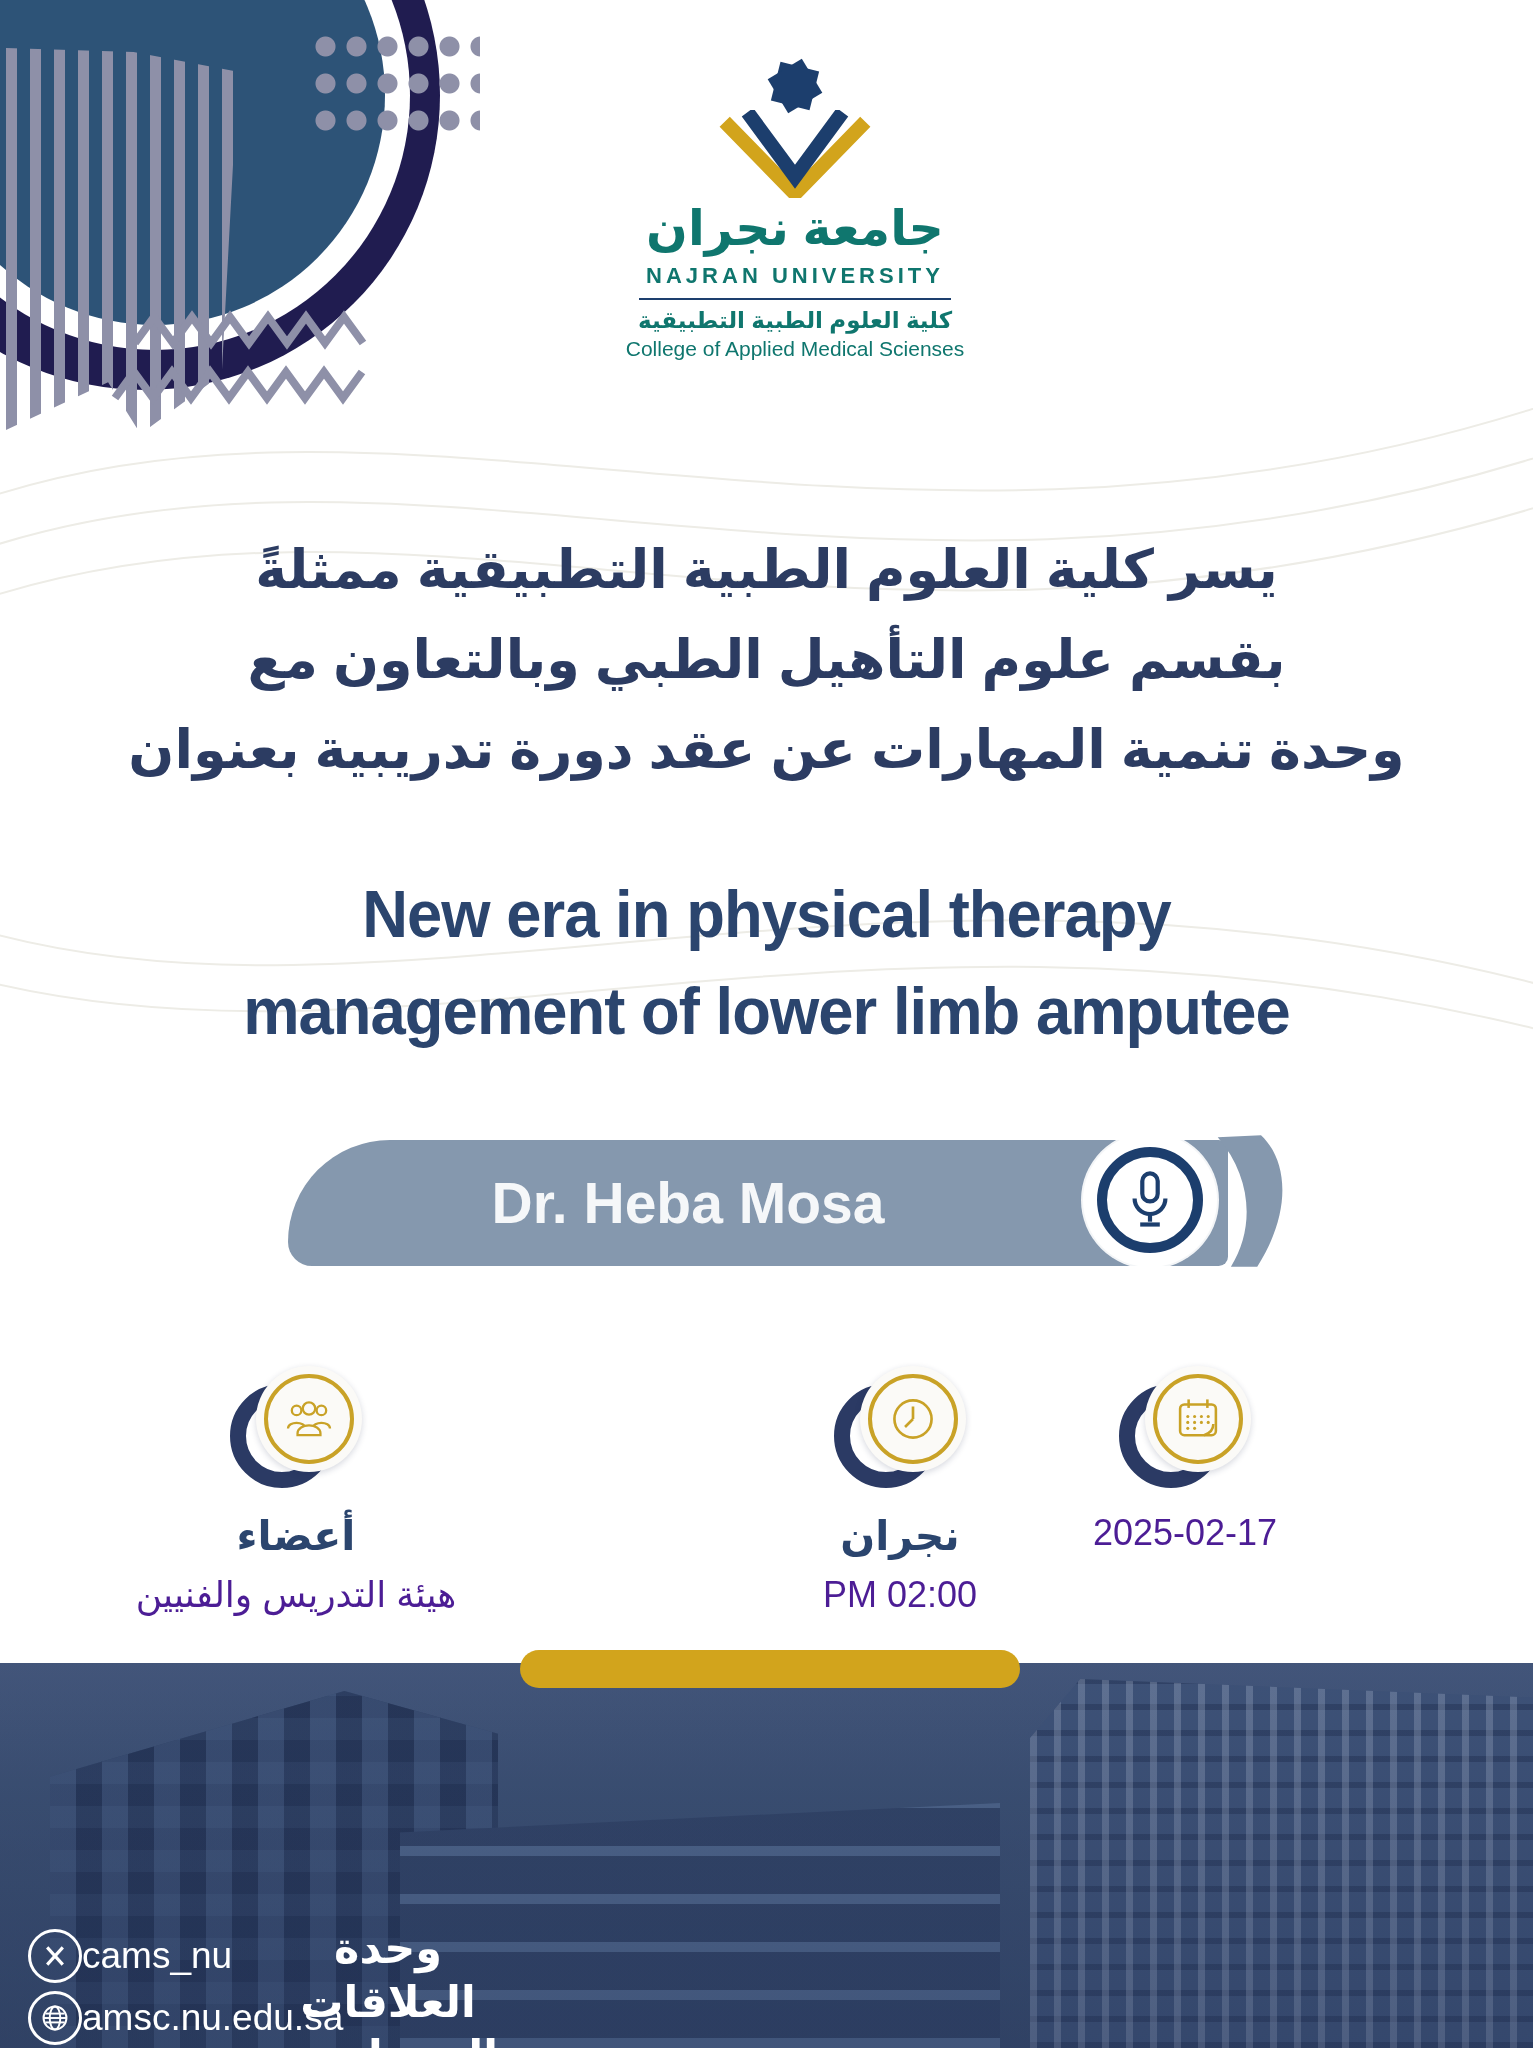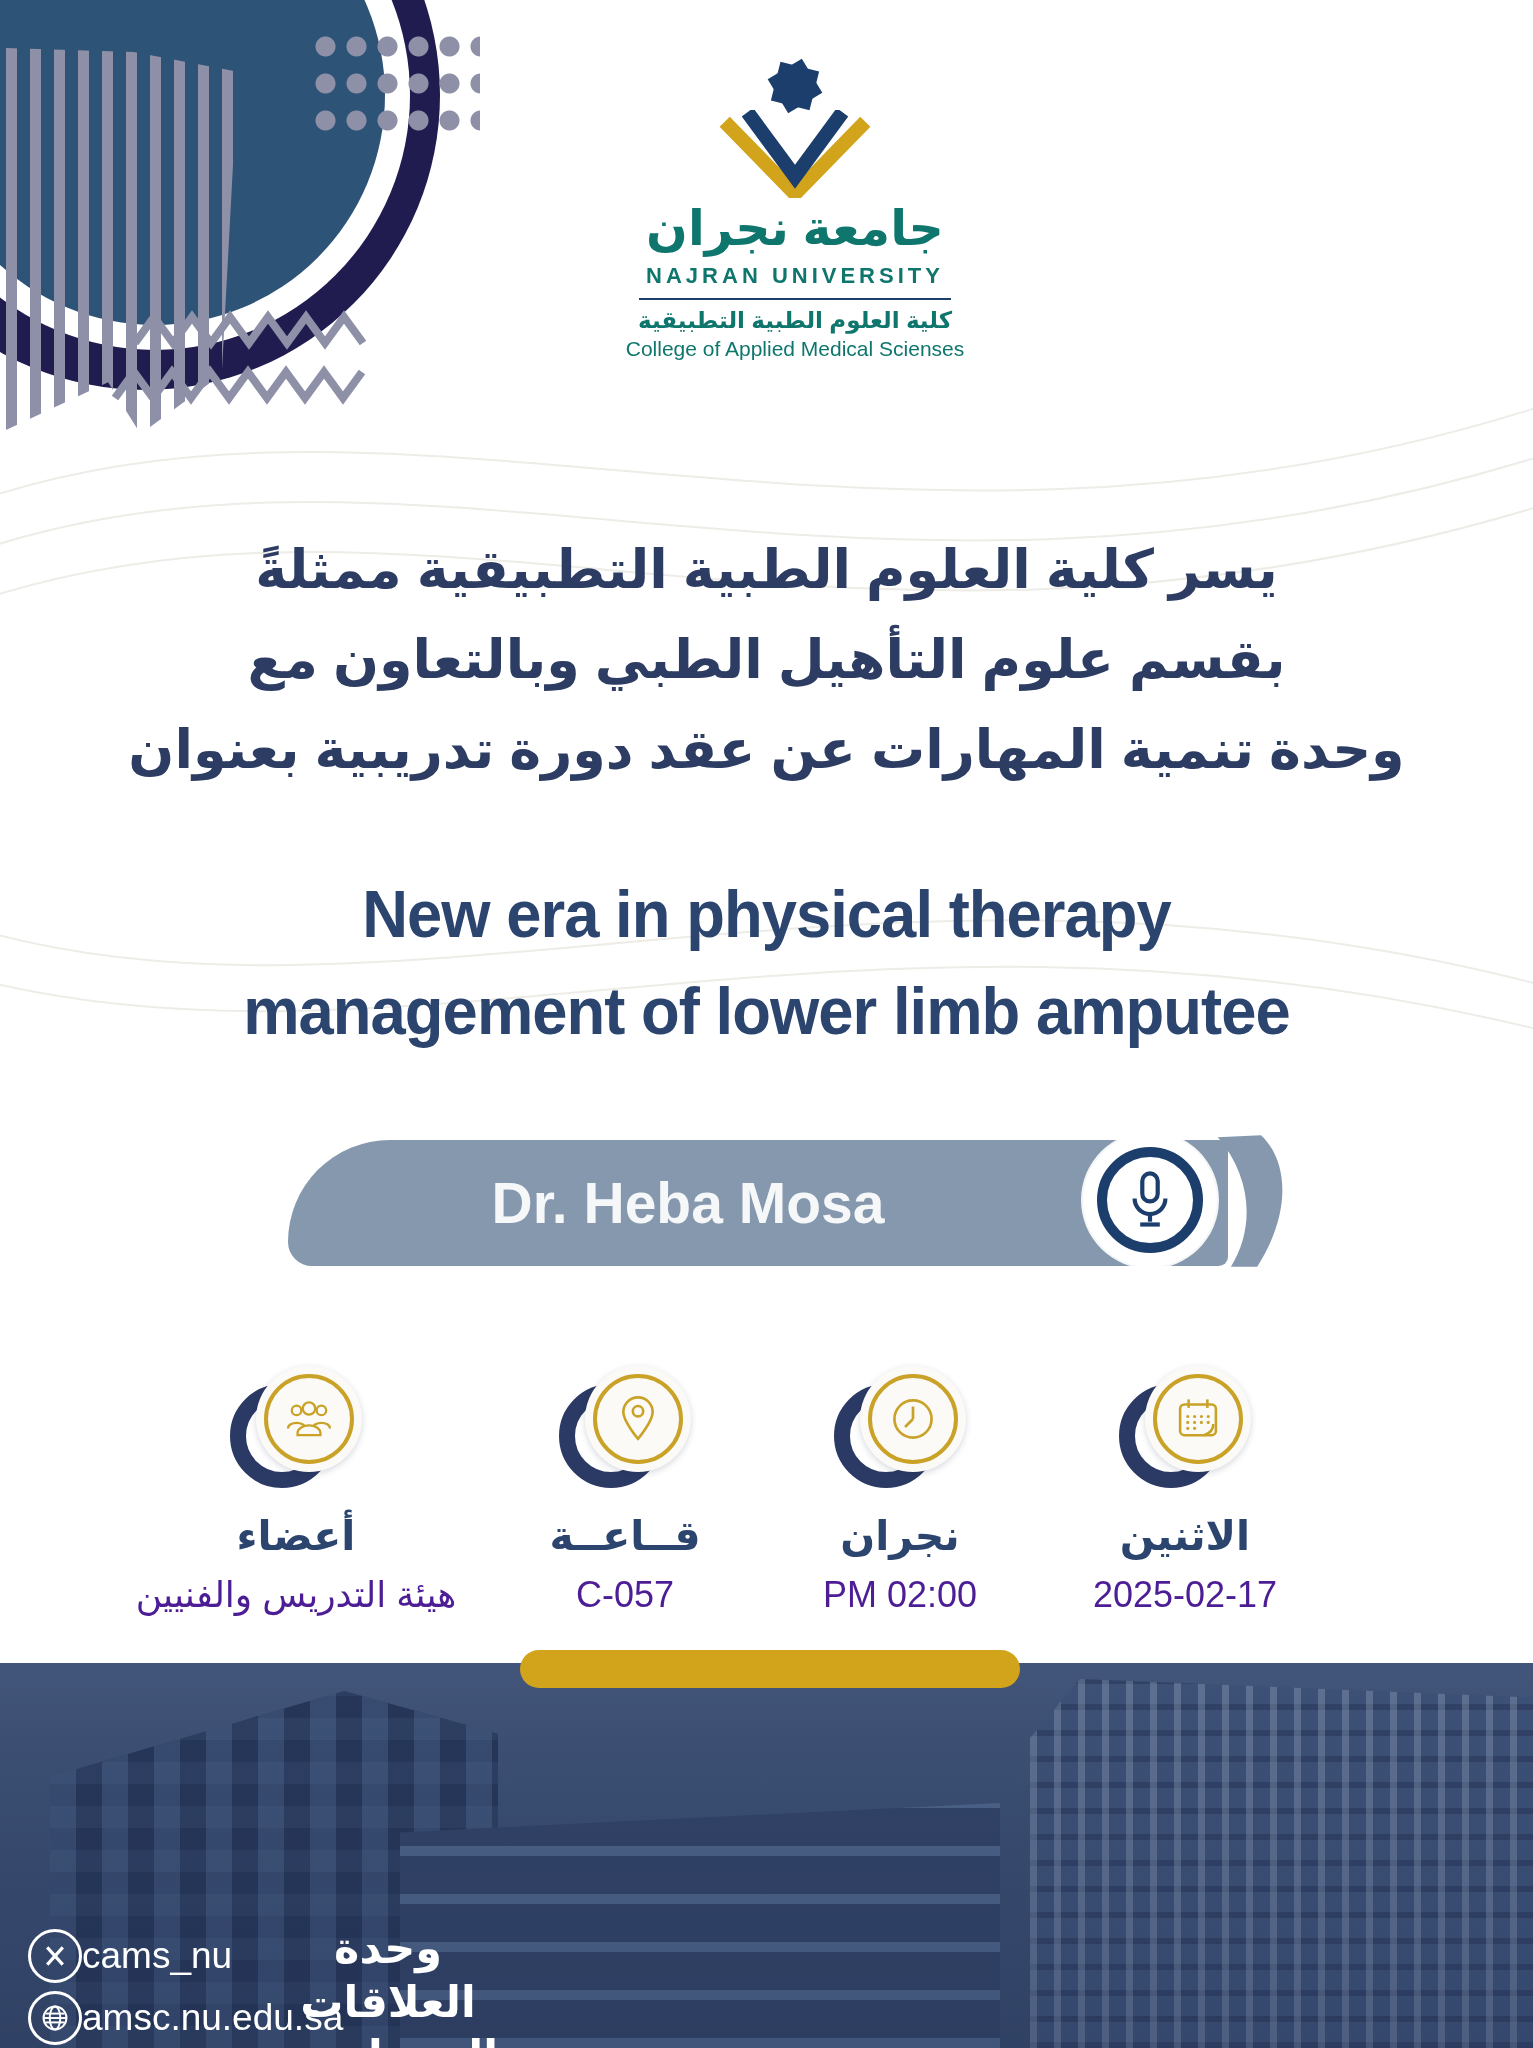--- a/index.html
+++ b/index.html
@@ -165,35 +165,20 @@
             <circle cx="26" cy="11" r="6.5" fill="#fbfaf7"></circle>
             <path d="M14,37 c0,-11 24,-11 24,0 l0,2 h-24 z" fill="#fbfaf7"></path>
           </svg>
         </div>
       </div>
     </div>
     <div class="d-label">أعضاء</div>
     <div class="d-value">هيئة التدريس والفنيين</div>
   </div>
 
-  <div class="detail-col" style="left:455px;">
-    <div class="d-icon">
-      <div class="d-arc"></div>
-      <div class="d-white">
-        <div class="d-ring">
-          <svg viewBox="0 0 44 56" width="38" height="50" fill="none" stroke="#c9a227" stroke-width="3">
-            <path d="M22,3 C12,3 5,11 5,20 c0,11 17,31 17,31 s17,-20 17,-31 C39,11 32,3 22,3 Z"></path>
-            <circle cx="22" cy="19" r="6"></circle>
-          </svg>
-        </div>
-      </div>
-    </div>
-    <div class="d-label">قــاعــة</div>
-    <div class="d-value">C-057</div>
-  </div>
 
   <div class="detail-col" style="left:730px;">
     <div class="d-icon">
       <div class="d-arc"></div>
       <div class="d-white">
         <div class="d-ring">
           <svg viewBox="0 0 52 52" width="46" height="46" fill="none" stroke="#c9a227" stroke-width="3">
             <circle cx="26" cy="26" r="21"></circle>
             <path d="M26,26 L26,12 M26,26 L17,35"></path>
           </svg>
@@ -223,21 +208,20 @@
                 <circle cx="31" cy="31" r="1.8"></circle>
                 <circle cx="39" cy="31" r="1.8"></circle>
               <circle cx="15" cy="38" r="1.8"></circle>
                 <circle cx="23" cy="38" r="1.8"></circle>
             </g>
             <path d="M34,46 c7,-2 11,-6 11,-13"></path>
           </svg>
         </div>
       </div>
     </div>
-    <div class="d-label">الاثنين</div>
     <div class="d-value">2025-02-17</div>
   </div>
 
   <div class="gold-bar"></div>
 
   <div class="hero">
     <div class="bldg-a"></div>
     <div class="bldg-glass"></div>
     <div class="bldg-tower"></div>
     <div class="hero-overlay"></div>

